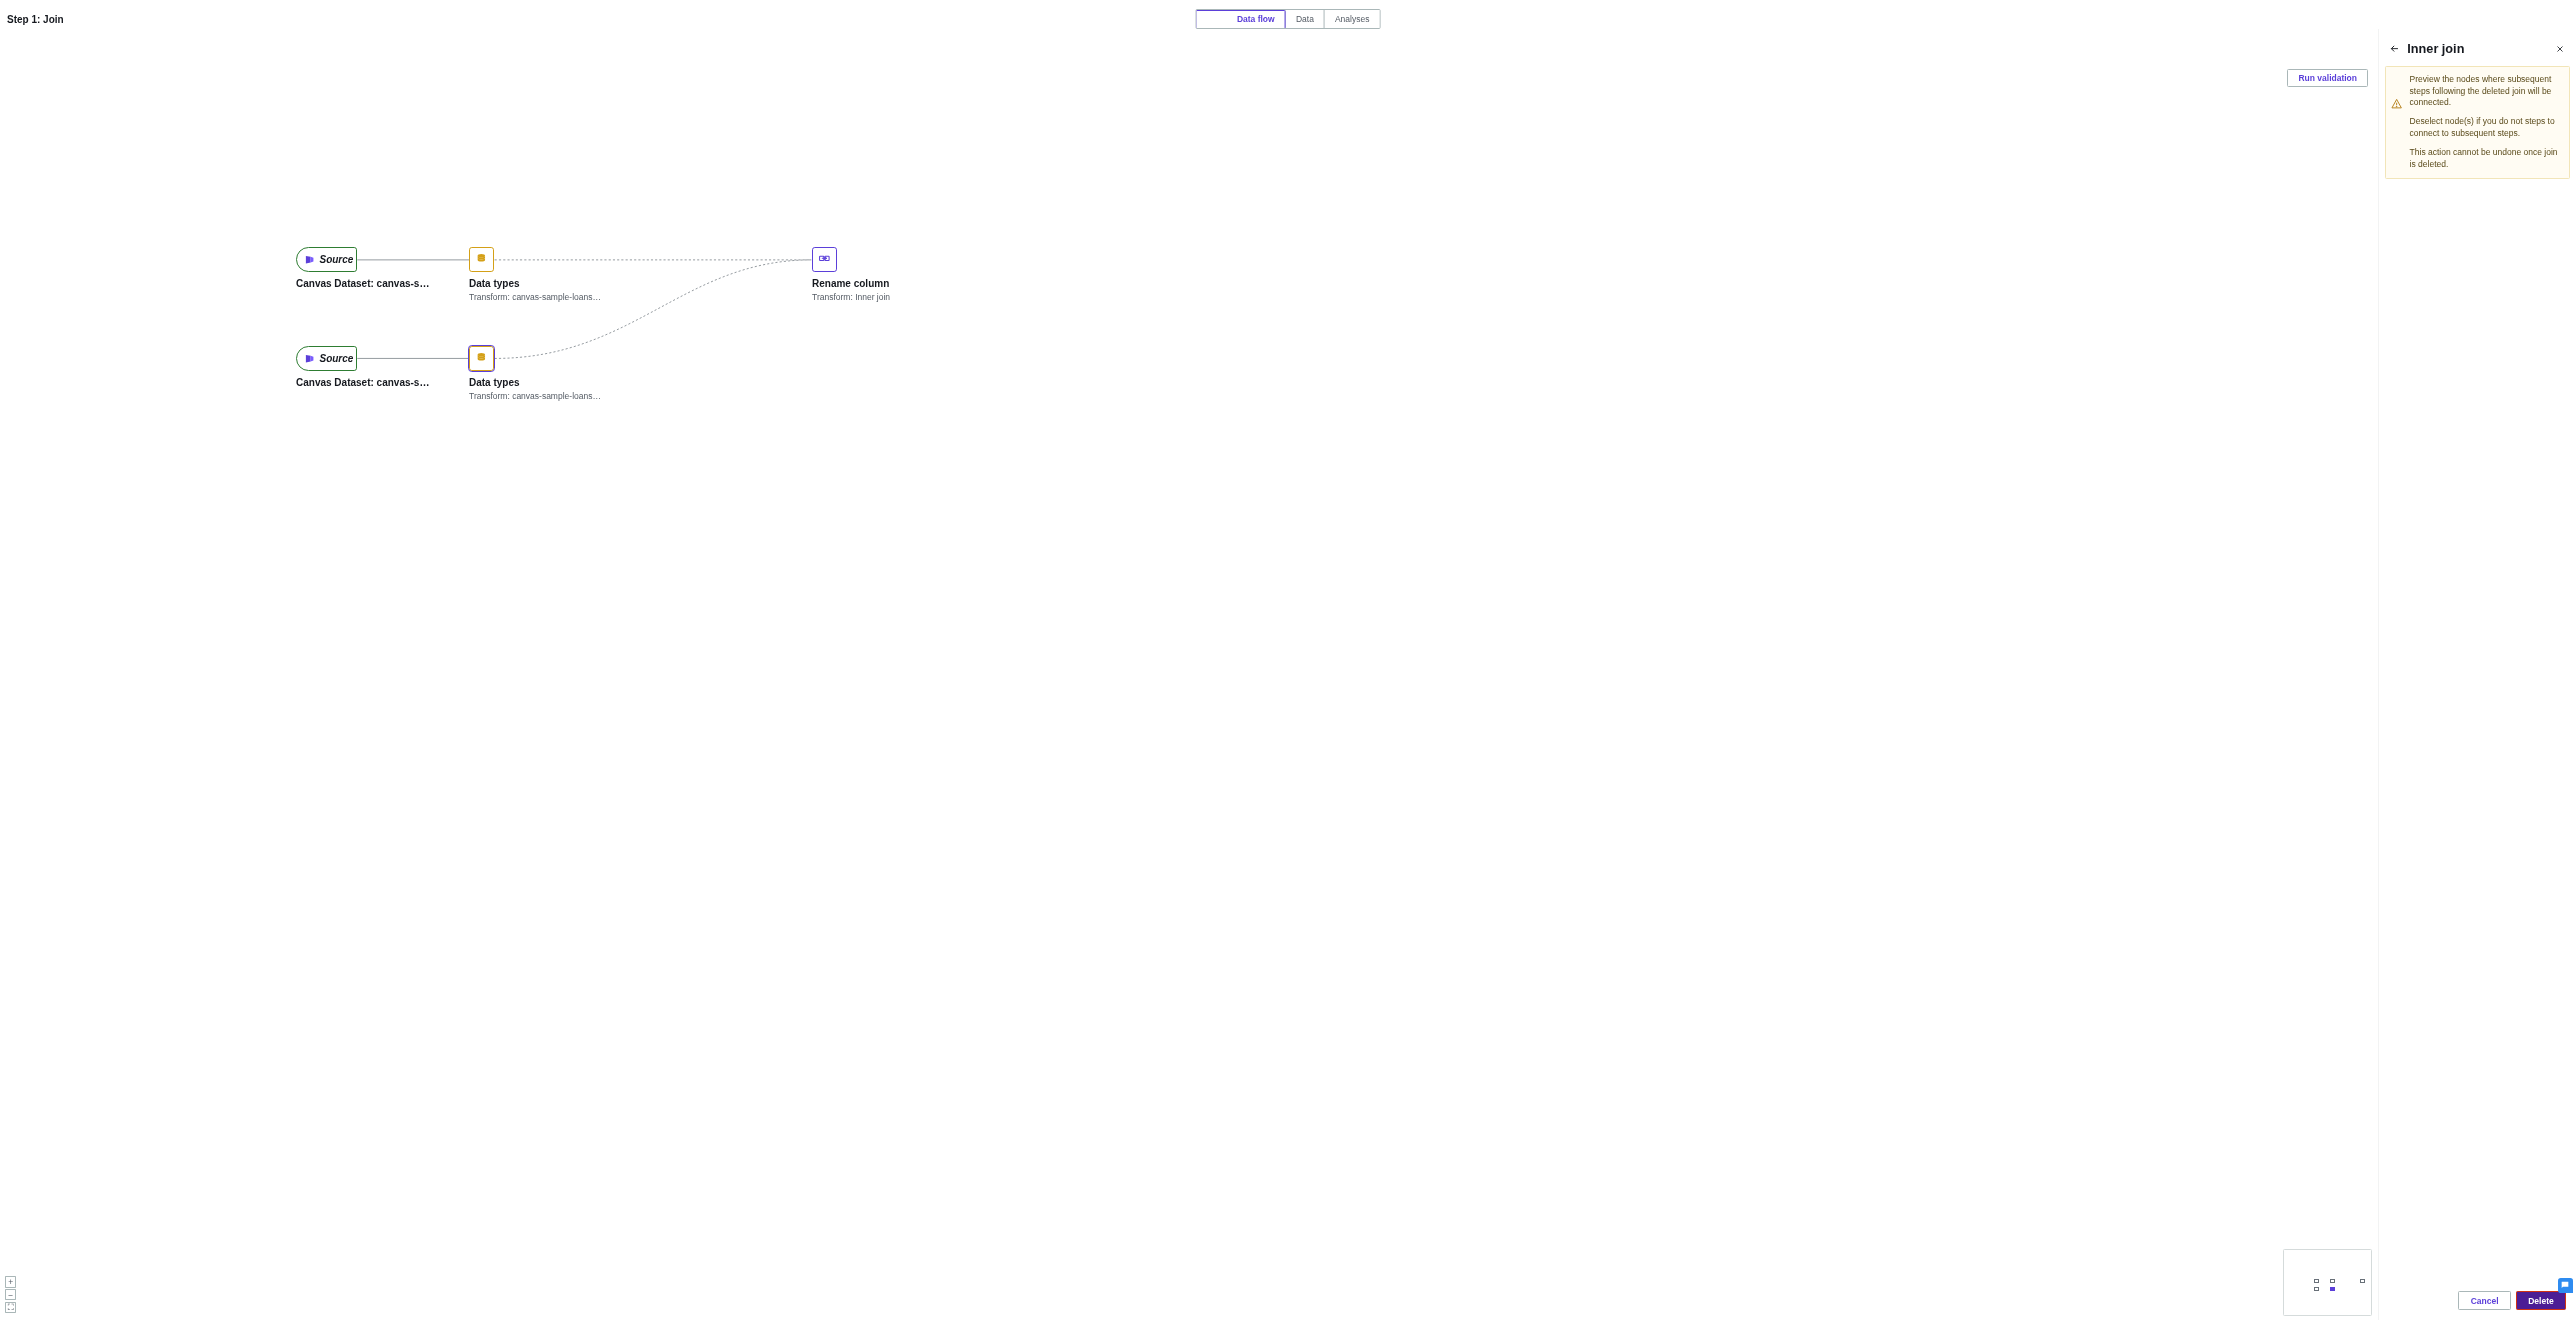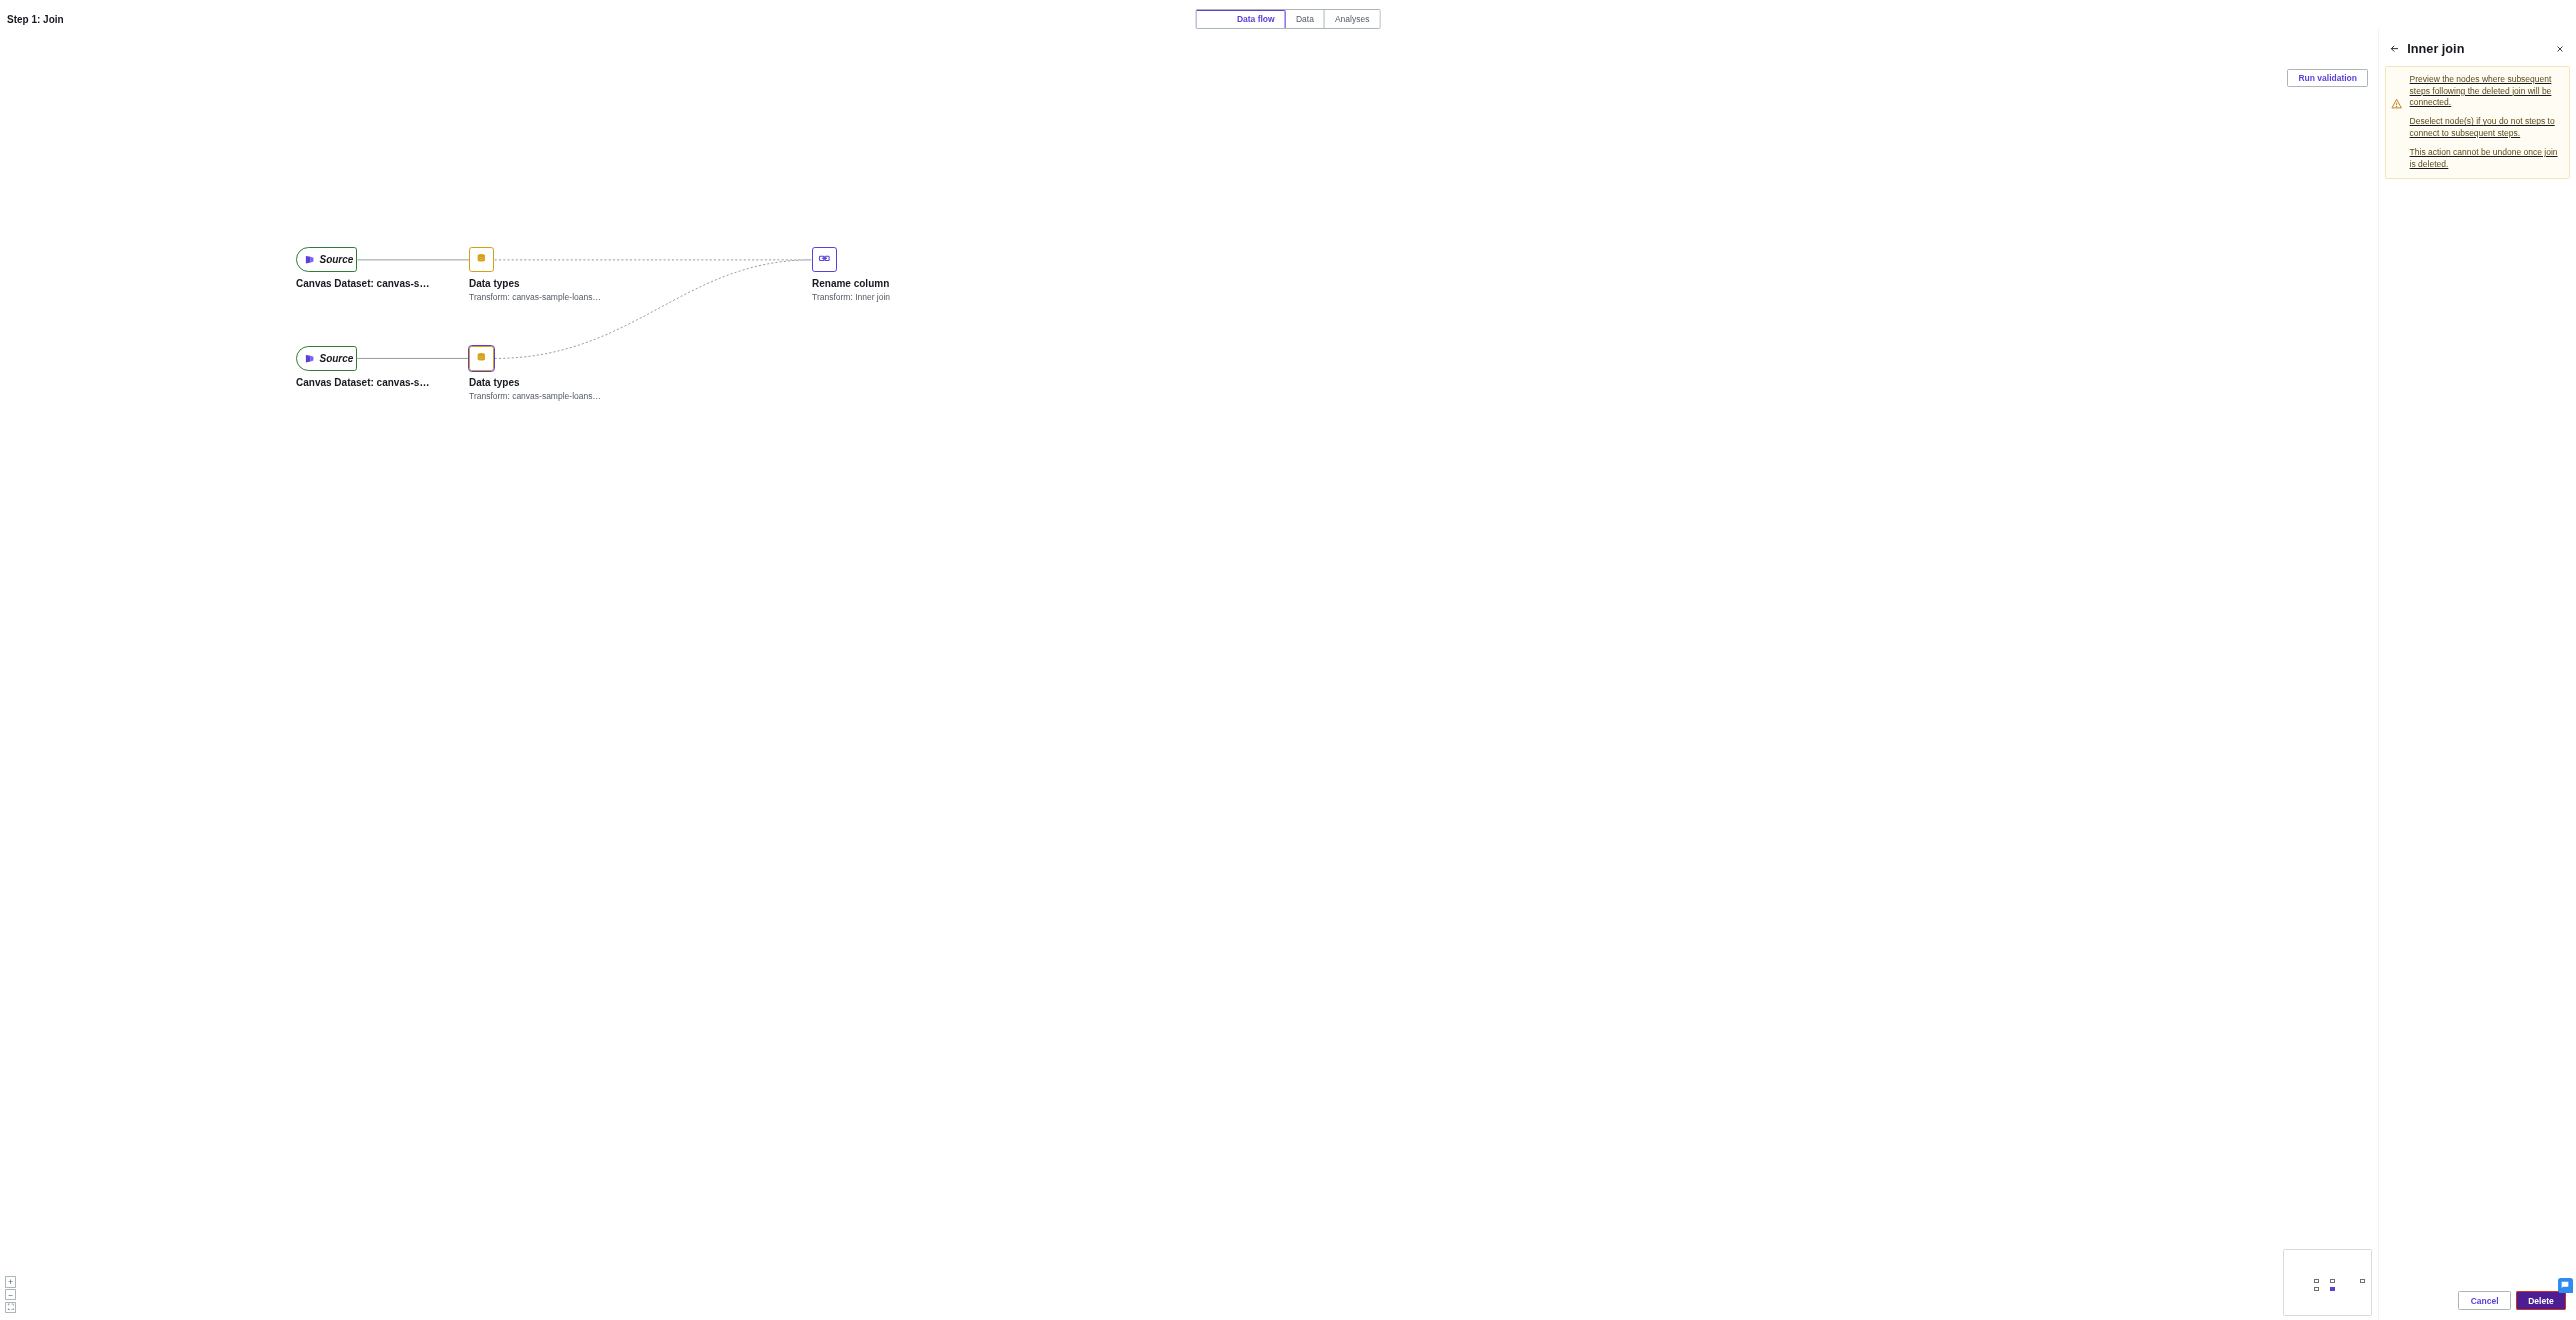--- a/index.html
+++ b/index.html
@@ -215,21 +215,20 @@
     color:#16191f;
   }
 
   .warning-box {
     margin: 0 5.6px;
     background: #fffcf3;
     border: 0.7px solid #f2e5b8;
     border-radius: 1.4px;
     padding: 7px 7px 7px 24px;
     position: relative;
-    text-decoration: underline;
   }
   .warning-box p {
     font-size: 8.5px;
     color: #5a4a1a;
     margin-bottom: 7px;
     line-height: 1.4;
   }
   .warning-box p:last-child { margin-bottom: 0; }
   .warn-icon {
     position: absolute;

